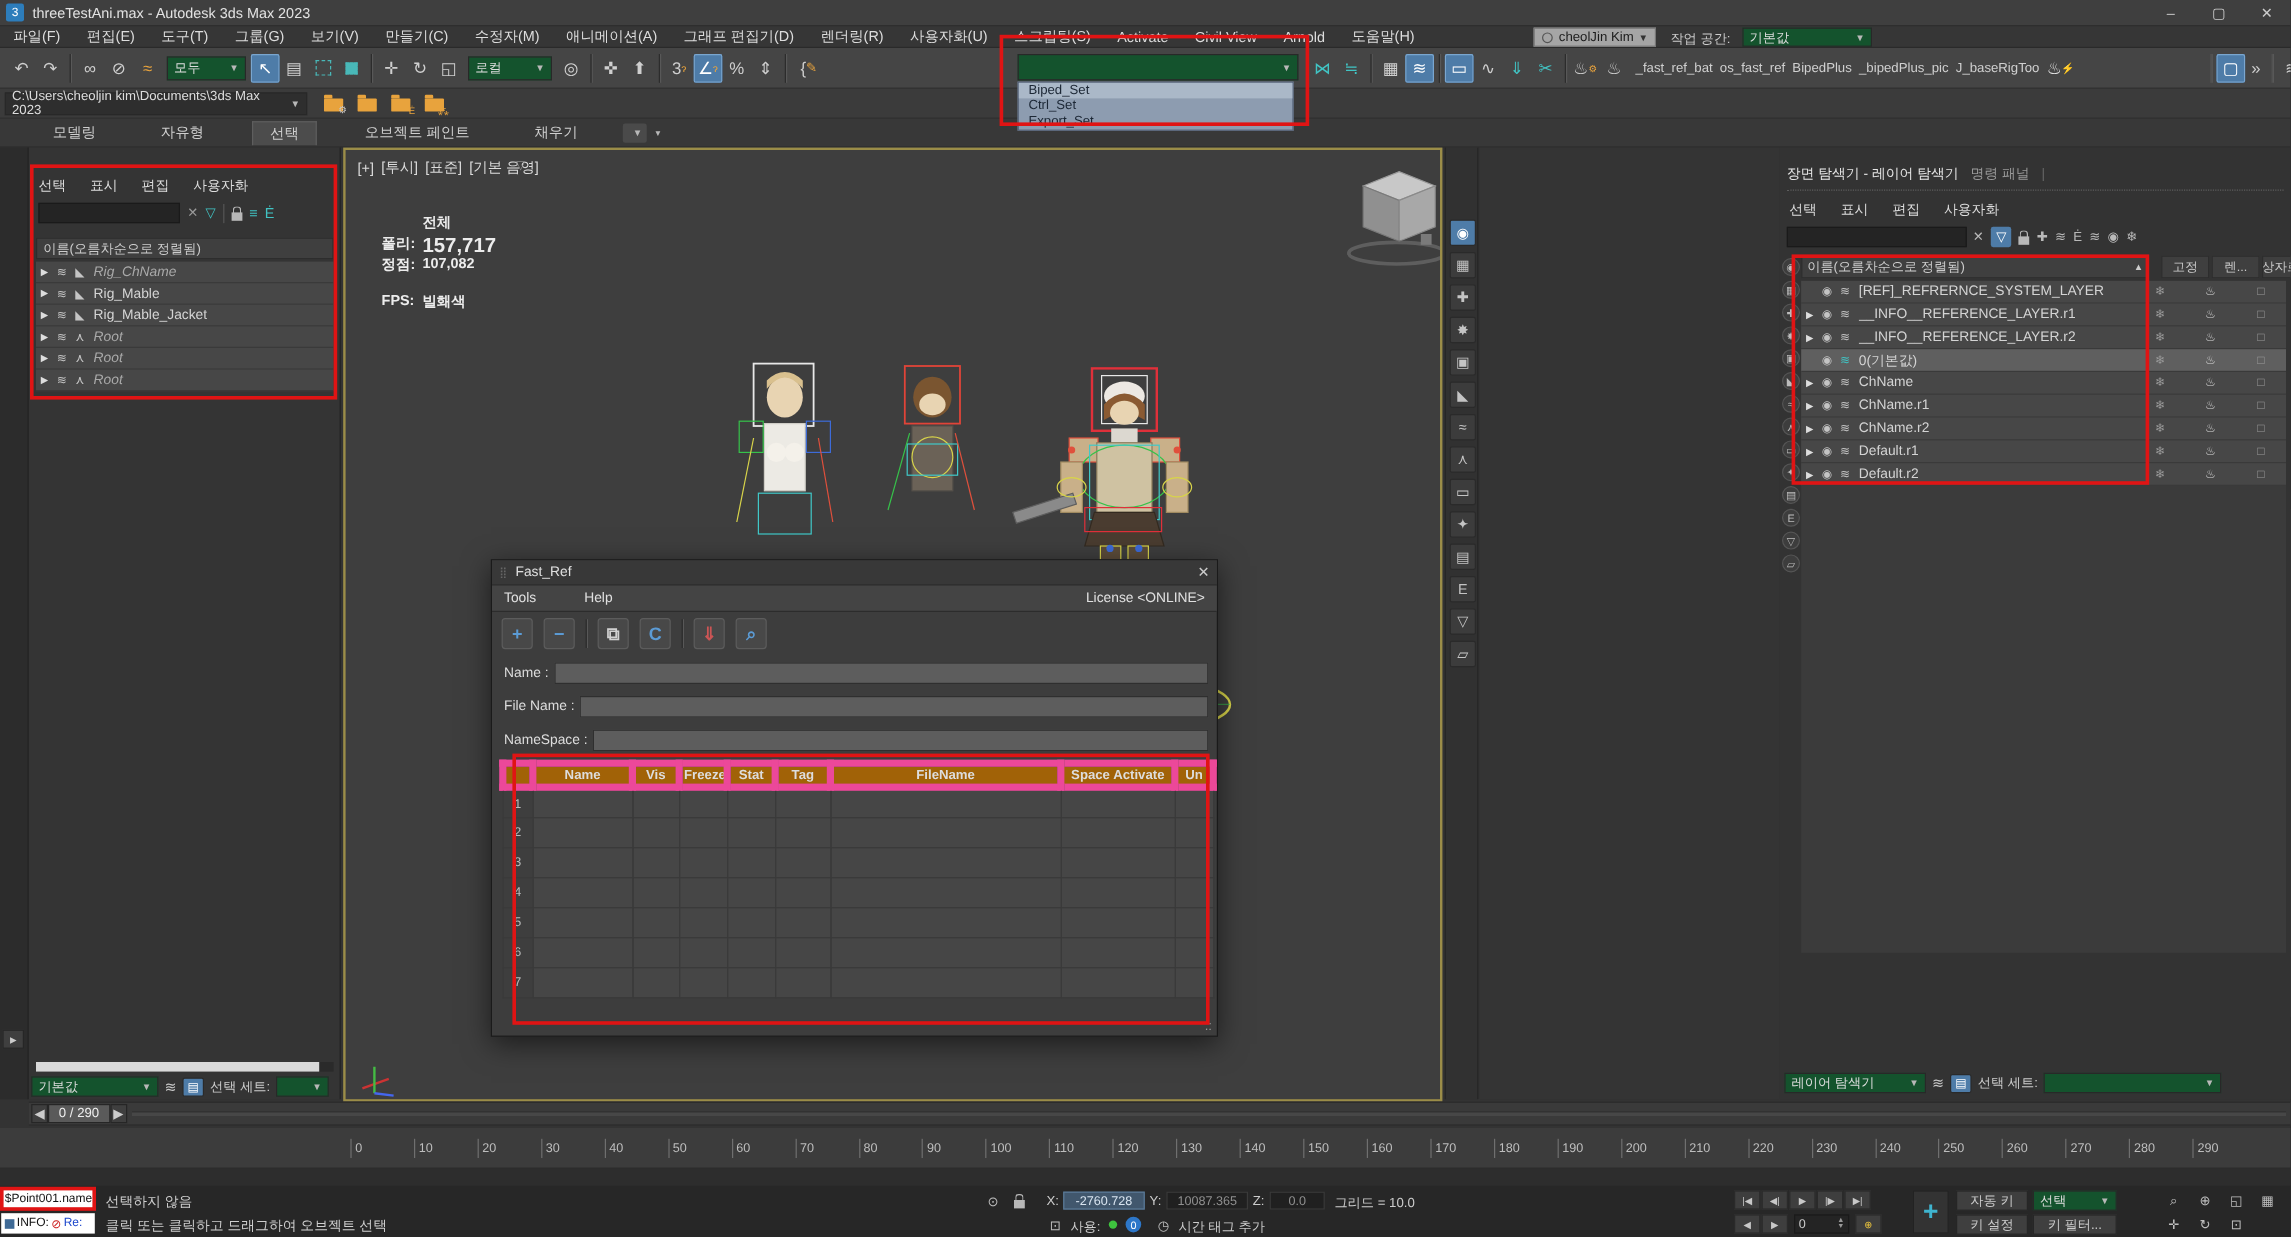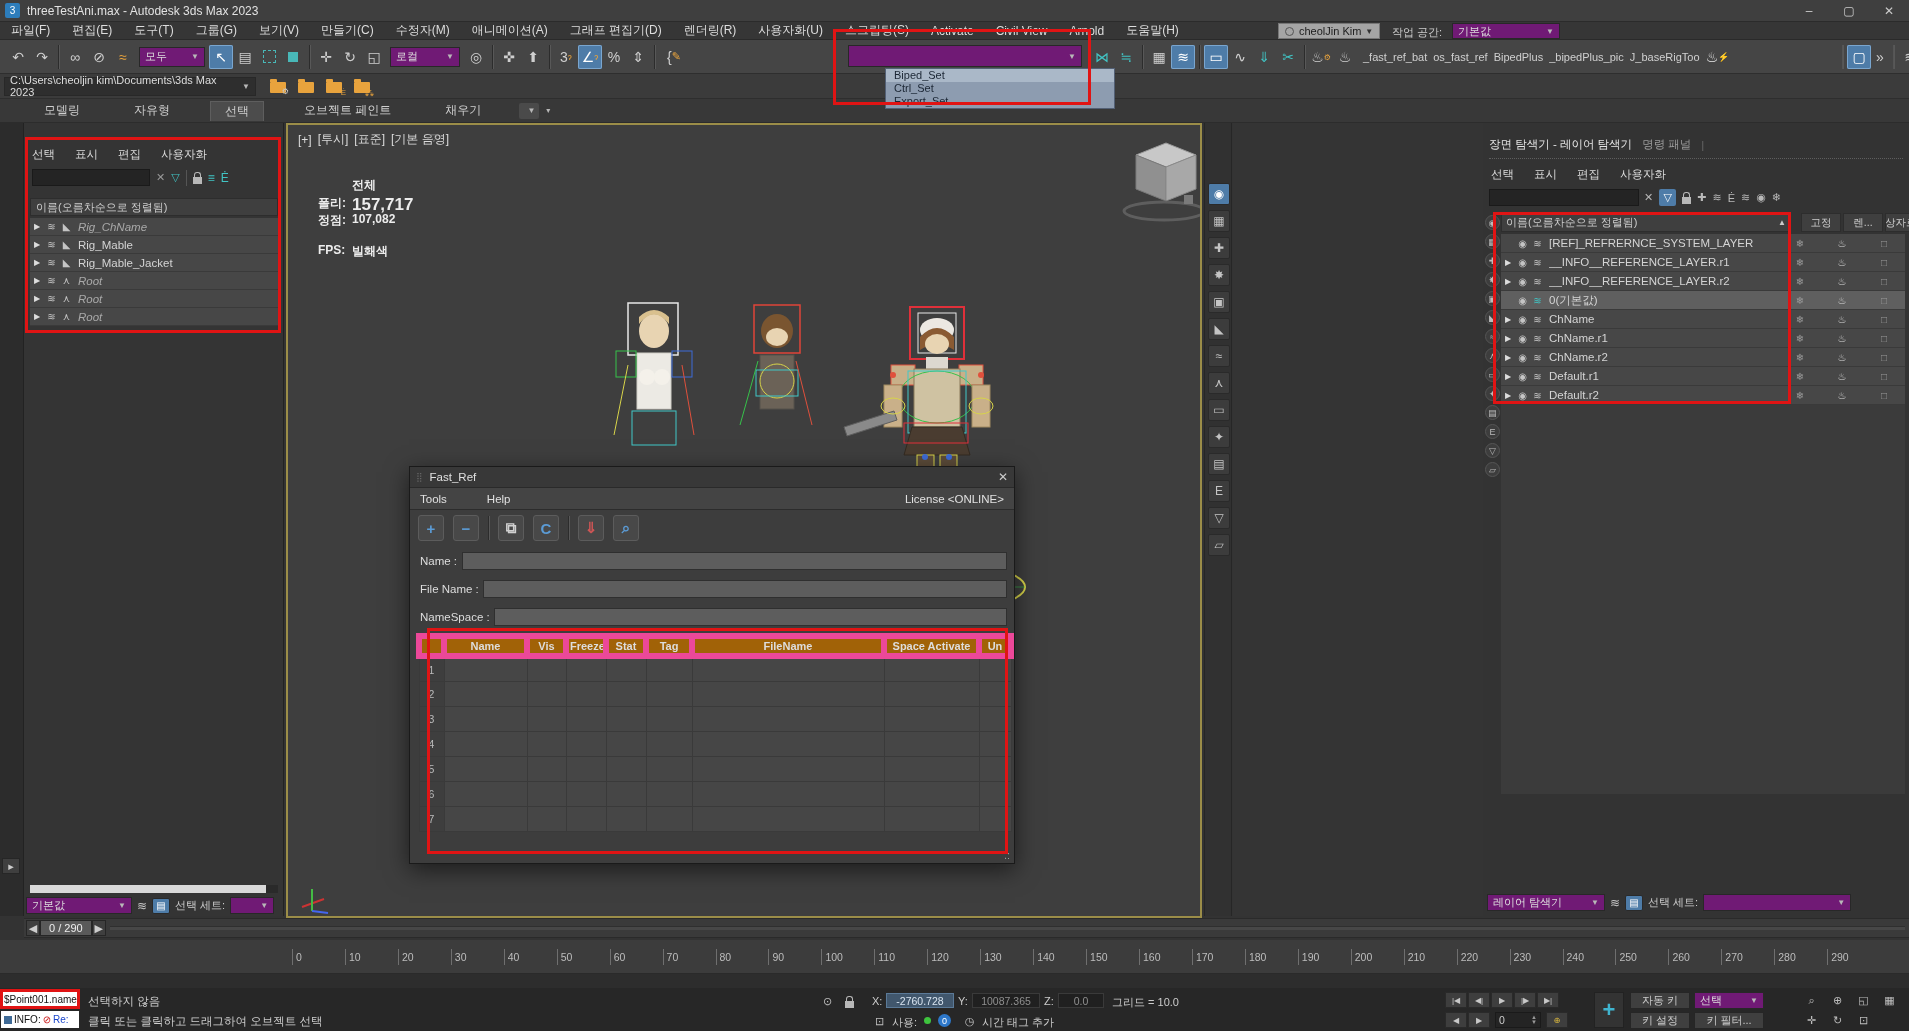--- a/index.html
+++ b/index.html
@@ -4,21 +4,21 @@
 <style>
   html,body{margin:0;padding:0;background:#222;}
   *{box-sizing:border-box;font-family:"Liberation Sans",sans-serif;}
   #app{position:relative;width:1909px;height:1031px;background:#333;overflow:hidden;color:#ccc;}
   .abs{position:absolute;}
   .r{display:flex;align-items:center;}
   .ico{display:inline-flex;align-items:center;justify-content:center;color:#c8c8c8;}
   .tbtn{width:24px;height:24px;border-radius:2px;display:inline-flex;align-items:center;justify-content:center;color:#cfcfcf;font-size:14px;flex:none;}
   .tbtn.active{background:#4e7ca8;box-shadow:inset 0 0 0 1px #7aa6cf;color:#fff;}
   .tsep{width:1px;height:24px;background:#2c2c2c;box-shadow:1px 0 0 #585858;margin:0 4px;flex:none;}
-  .dd{background:#701a75;border:1px solid #282828;color:#ddd;font-size:11px;display:flex;align-items:center;justify-content:space-between;padding:0 5px;}
+  .dd{background:#14532d;border:1px solid #282828;color:#ddd;font-size:11px;display:flex;align-items:center;justify-content:space-between;padding:0 5px;}
   .car{color:#b8b8b8;font-size:8px;margin-left:4px;}
   .inp{background:#242424;border:1px solid #1a1a1a;}
   .btn{background:#3f3f3f;border:1px solid #262626;color:#ccc;font-size:11px;display:flex;align-items:center;justify-content:center;}
   .annot{position:absolute;border:3px solid #e01414;z-index:60;pointer-events:none;}
   .menu-item{padding:0 11px;font-size:12px;color:#ddd;height:100%;display:flex;align-items:center;}
   .teal{color:#41c4c4;}
   .orange{color:#e8a33d;}
   .explorer-row{display:flex;align-items:center;height:18px;background:#474747;border-bottom:1px solid #3a3a3a;font-size:11.5px;color:#d4d4d4;}
   .explorer-row .arrow{width:14px;text-align:center;font-size:8px;color:#ddd;}
   .explorer-row .licon{width:15px;text-align:center;font-size:10px;color:#c4c4c4;}
@@ -125,21 +125,21 @@
     <div class="tbtn">%</div>
     <div class="tbtn">⇕</div>
     <div class="tsep"></div>
     <div class="tbtn" style="width:30px;">{<span style="color:#e8a33d;font-size:11px;">✎</span></div>
   </div>
 
   <div class="abs dd" style="left:848px;top:45px;width:234px;height:22px;z-index:20;">
     <span></span>
       <span class="car">▼</span>
   </div>
-  <div id="named-sets-popup" class="abs" style="left:885px;top:68px;width:230px;background:#8d9cb0;border:1px solid #53master;border:1px solid #536075;z-index:21;">
+  <div id="named-sets-popup" class="abs" style="left:848px;top:68px;width:230px;background:#8d9cb0;border:1px solid #53master;border:1px solid #536075;z-index:21;">
       <div style="font-size: 11px; color: rgb(28, 39, 53); padding: 0px 8px; height: 13px; line-height: 13px; background: rgb(170, 184, 200);">Biped_Set</div>
       <div style="font-size: 11px; color: rgb(28, 39, 53); padding: 0px 8px; height: 13px; line-height: 13px;">Ctrl_Set</div>
       <div style="font-size: 11px; color: rgb(28, 39, 53); padding: 0px 8px; height: 13px; line-height: 13px;">Export_Set</div>
     </div>
 
   <div class="abs r" style="left:1090px;top:40px;height:34px;">
     <div class="tbtn teal">⋈</div>
     <div class="tbtn teal">≒</div>
     <div class="tsep"></div>
     <div class="tbtn">▦</div>

